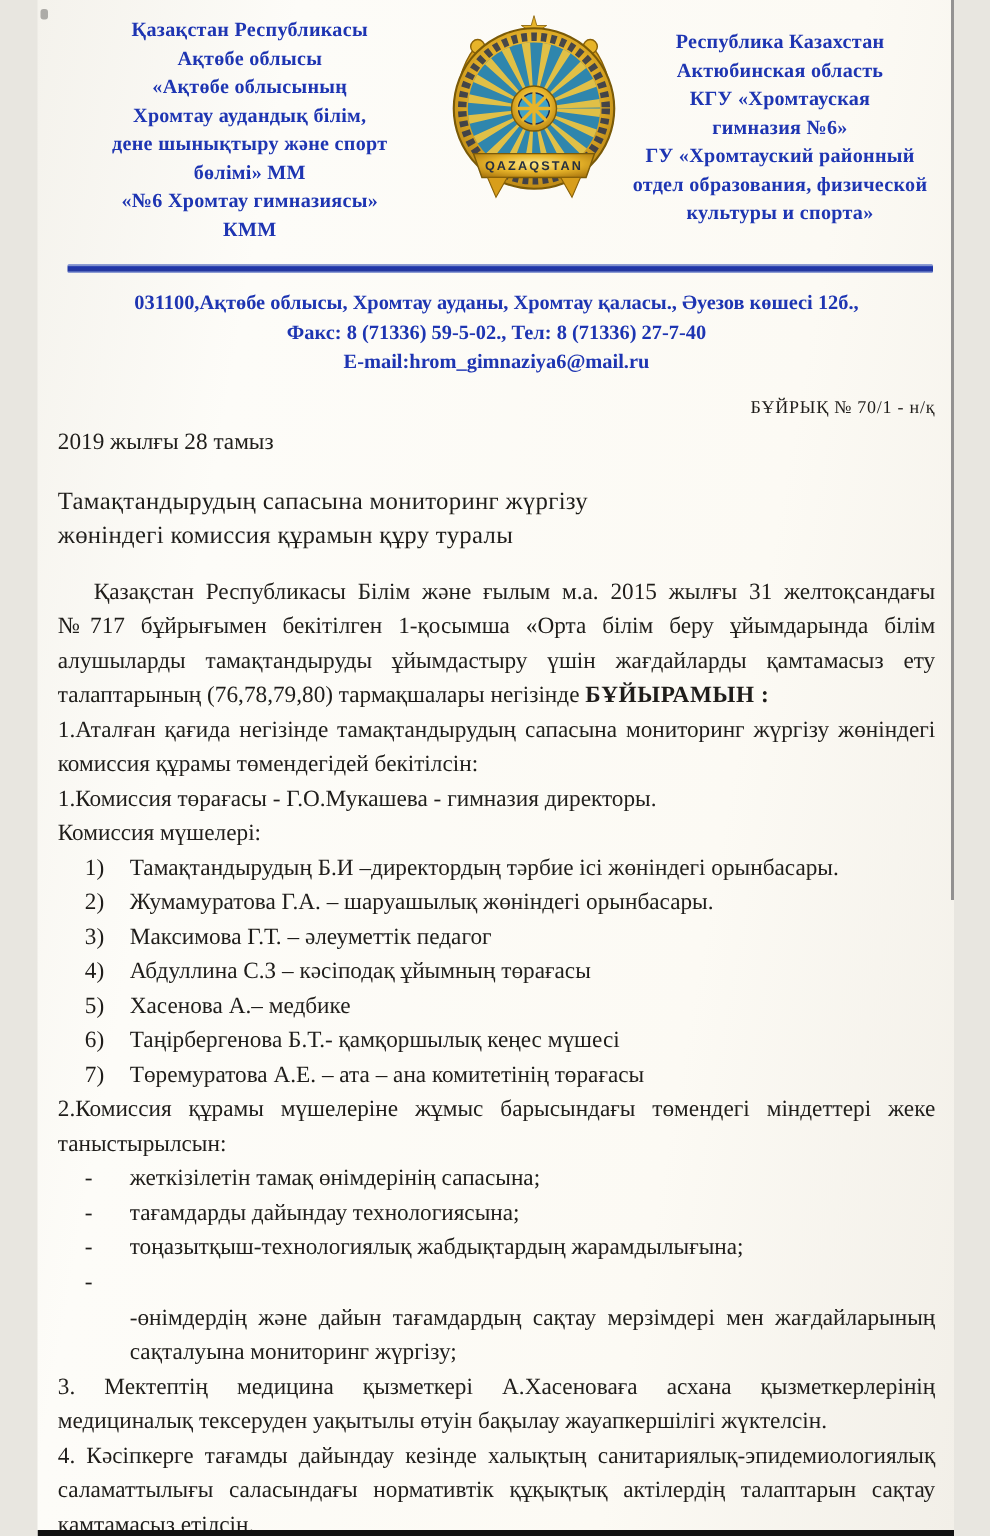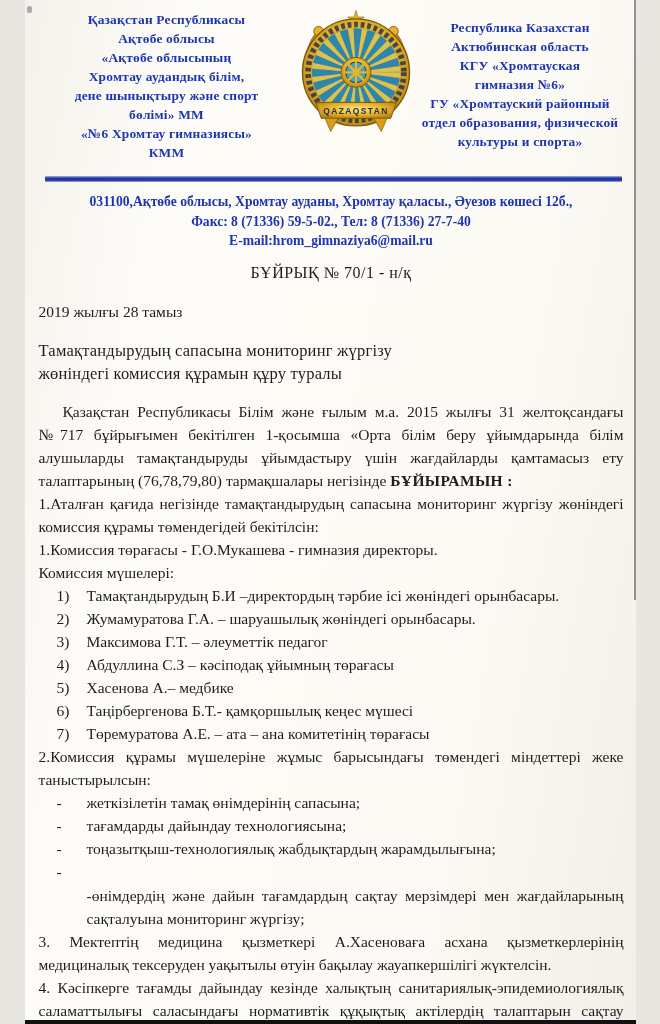--- a/index.html
+++ b/index.html
@@ -22,22 +22,22 @@
   .lh-emblem{width:122px;flex:none;display:flex;justify-content:center;padding-top:2px;align-items:center;}
   
   .rule{
     margin:14px 2px 0 6px;height:6px;
     background:linear-gradient(to bottom,#93a2d6 0%,#8091cc 18%,#1f36ac 30%,#24379f 72%,#5b6fc0 85%,#aab5dd 100%);
     border-radius:1px;
   }
   
   .contact{margin-top:10px;text-align:center;color:#1e35b2;font-weight:bold;font-size:13.6px;line-height:19.5px;}
   
-  .order-title{margin-top:13px;text-align:center;font-size:16px;letter-spacing:.5px;}
-  .order-date{margin-top:21px;font-size:15.5px;}
+  .order-title{margin-top:13px;text-align:right;font-size:12px;letter-spacing:.5px;}
+  .order-date{margin-top:7px;font-size:15.5px;}
   .order-city{margin-top:4px;font-size:15.5px;}
   .subject{margin-top:18px;font-weight:normal;font-size:16.5px;line-height:23px;white-space:pre-line;letter-spacing:.2px;}
   
   .para{margin:0;font-size:15.5px;line-height:23px;}
   .mt{margin-top:15px;}
   .just{text-align:justify;}
   .ind{text-indent:24px;}
   .mlist,.dlist{padding-left:18px;}
   .mrow,.drow{display:flex;font-size:15.5px;line-height:23px;}
   .mnum{width:30px;flex:none;}

